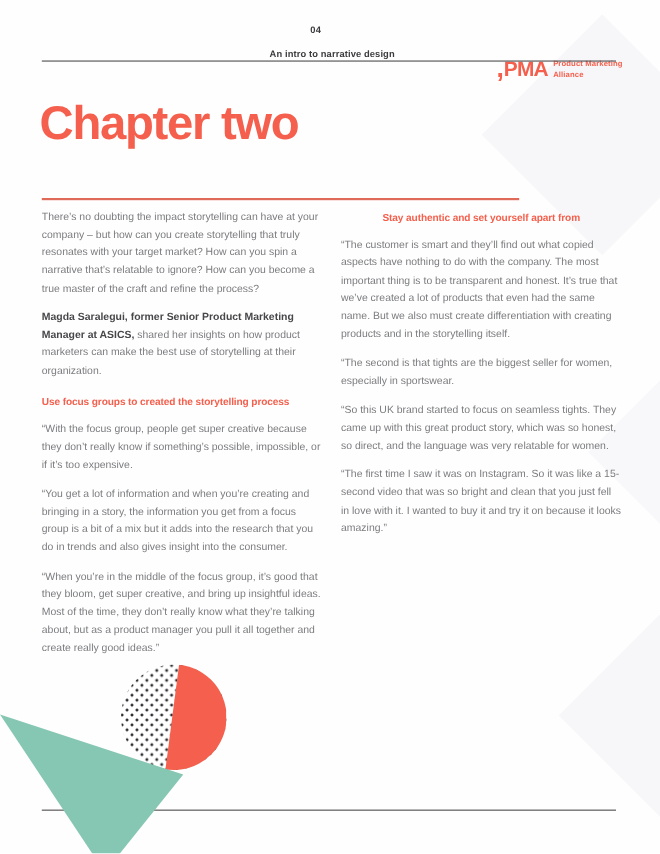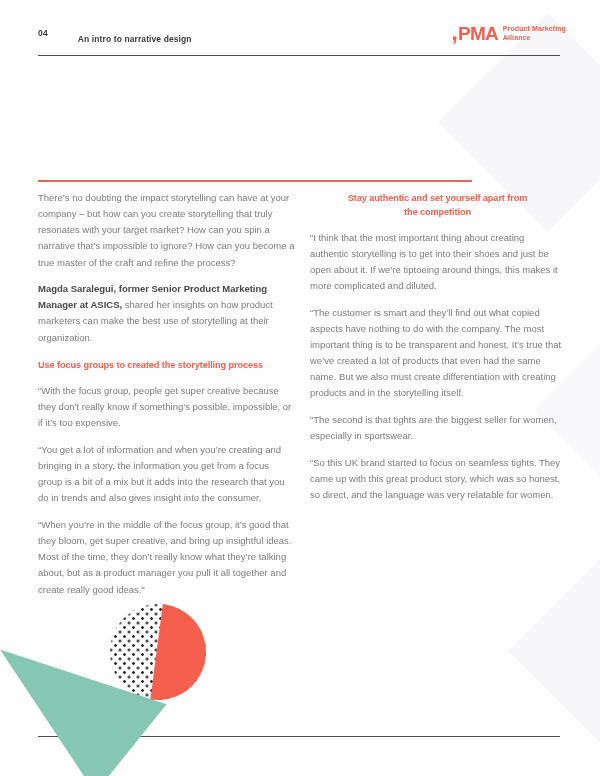--- a/index.html
+++ b/index.html
@@ -13,21 +13,21 @@
     font-family: "Liberation Sans", sans-serif;
   }
 
   
   .diamond { position: absolute; background: #f7f7f9; transform: rotate(45deg); z-index: 0; }
   .d1 { left: 470px; top: 45px;  width: 155px; height: 155px; }
   .d2 { left: 558px; top: 355px; width: 112px; height: 112px; background: #f8f8fa; }
   .d3 { left: 538px; top: 578px; width: 145px; height: 145px; }
 
   
-  .header { position: absolute; top: 22px; left: 38px; right: 34px; display: flex; align-items: center; z-index: 4; }
+  .header { position: absolute; top: 22px; left: 38px; right: 34px; display: flex; align-items: center; z-index: 4; flex-direction: column; }
   .page-num { font-size: 8.5px; font-weight: 700; color: #3b3b3e; margin-right: 30px; letter-spacing: .2px; }
   .doc-title { font-size: 8.5px; font-weight: 600; color: #3b3b3e; letter-spacing: .1px; margin-top: 12px; }
   .logo { margin-left: auto; display: flex; align-items: center; color: #F4604D; }
   .logo-mark { font-size: 24px; font-weight: 800; line-height: 10px; display: inline-block; transform: translateY(-1px); }
   .logo-acronym { font-size: 19px; font-weight: 800; letter-spacing: -0.8px; line-height: 1; margin-right: 5px; }
   .logo-words { font-size: 7px; font-weight: 700; line-height: 1.3; letter-spacing: .1px; }
   .logo-words span { display: block; }
   .header-rule { position: absolute; left: 38px; top: 55px; width: 522px; height: 1px; background: #4c4c4e; z-index: 4; }
 
   
@@ -94,40 +94,40 @@
       <span class="logo-mark">,</span>
       <span class="logo-acronym">PMA</span>
       <span class="logo-words">
         <span>Product Marketing</span>
         <span>Alliance</span>
       </span>
     </div>
   </div>
   <div class="header-rule"></div>
 
+  <h1 class="chapter-title">Chapter two</h1>
   <div class="accent-rule"></div>
 
   <div class="col col-left">
-    <p>There’s no doubting the impact storytelling can have at your company – but how can you create storytelling that truly resonates with your target market? How can you spin a narrative that’s impossible to ignore? How can you become a true master of the craft and refine the process?</p>
+    <p>There’s no doubting the impact storytelling can have at your company – but how can you create storytelling that truly resonates with your target market? How can you spin a narrative that’s relatable to ignore? How can you become a true master of the craft and refine the process?</p>
     <p><strong>Magda Saralegui, former Senior Product Marketing Manager at ASICS,</strong><span> shared her insights on how product marketers can make the best use of storytelling at their organization.</span></p>
     <h3 class="accent-heading">Use focus groups to created the storytelling process</h3>
     <p>“With the focus group, people get super creative because they don’t really know if something’s possible, impossible, or if it’s too expensive.</p>
     <p>“You get a lot of information and when you’re creating and bringing in a story, the information you get from a focus group is a bit of a mix but it adds into the research that you do in trends and also gives insight into the consumer.</p>
     <p>“When you’re in the middle of the focus group, it’s good that they bloom, get super creative, and bring up insightful ideas. Most of the time, they don’t really know what they’re talking about, but as a product manager you pull it all together and create really good ideas.”</p>
   </div>
 
   <div class="col col-right">
     <h3 class="accent-heading">
       <span class="line">Stay authentic and set yourself apart from</span>
-      <span class="line">the competition</span>
     </h3>
-    <p>“I think that the most important thing about creating authentic storytelling is to get into their shoes and just be open about it. If we’re tiptoeing around things, this makes it more complicated and diluted.</p>
     <p>“The customer is smart and they’ll find out what copied aspects have nothing to do with the company. The most important thing is to be transparent and honest. It’s true that we’ve created a lot of products that even had the same name. But we also must create differentiation with creating products and in the storytelling itself.</p>
     <p>“The second is that tights are the biggest seller for women, especially in sportswear.</p>
     <p>“So this UK brand started to focus on seamless tights. They came up with this great product story, which was so honest, so direct, and the language was very relatable for women.</p>
+    <p>“The first time I saw it was on Instagram. So it was like a 15-second video that was so bright and clean that you just fell in love with it. I wanted to buy it and try it on because it looks amazing.”</p>
   </div>
 
   <div class="footer-rule"></div>
   <div class="deco-circle">
     <div class="coral-half"></div>
   </div>
   <div class="teal-triangle"></div>
 
 </div>
 

